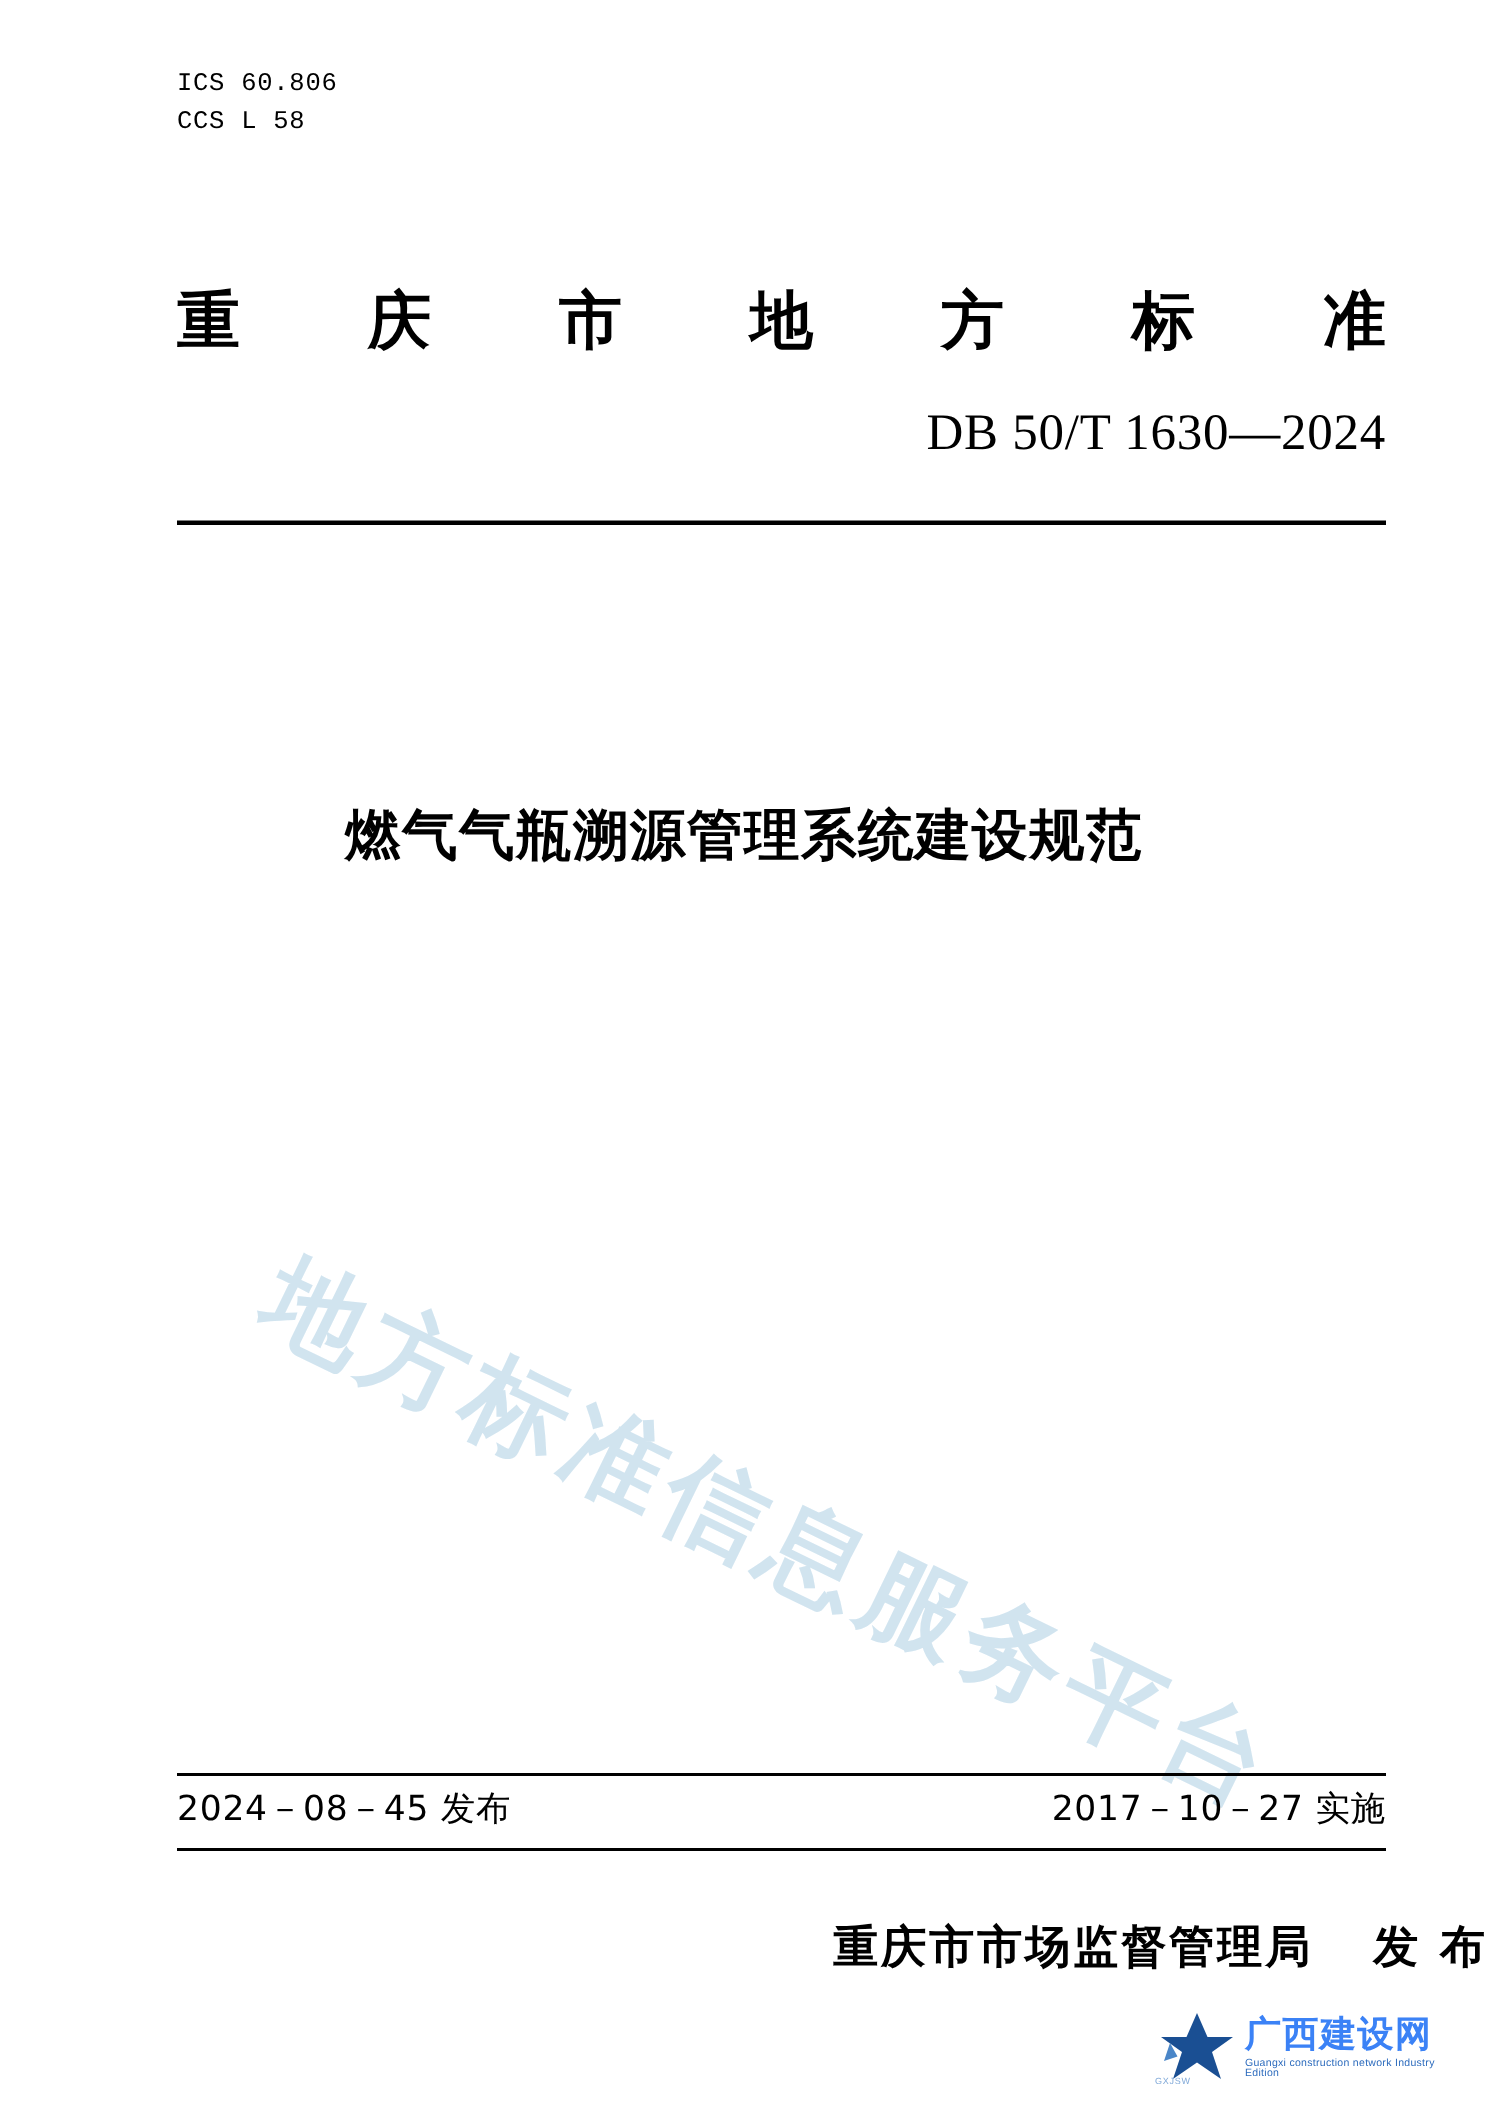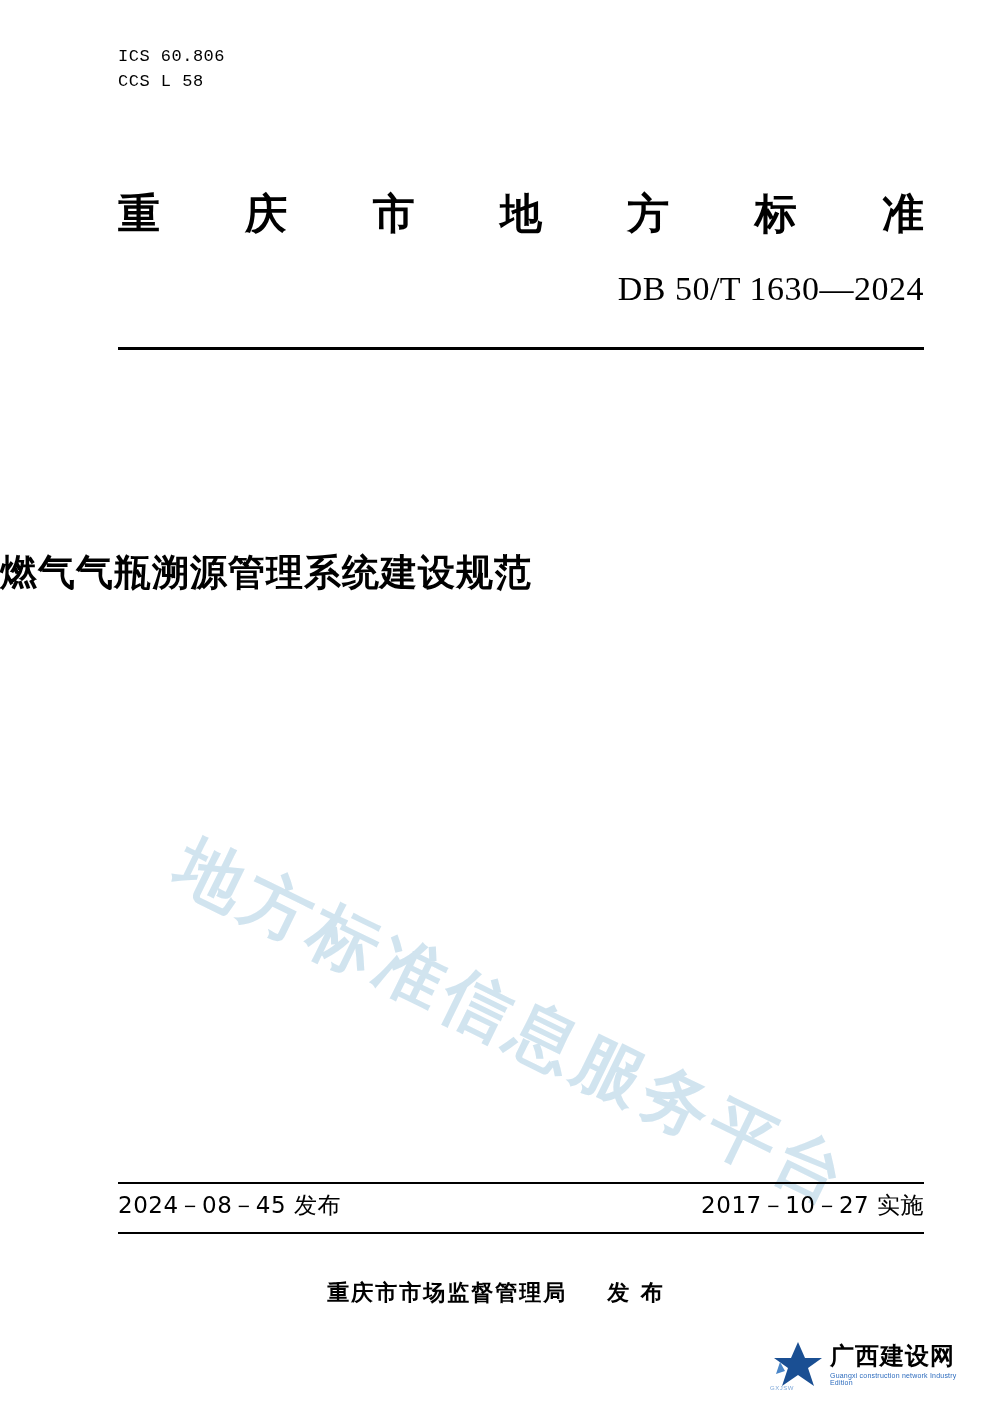--- a/index.html
+++ b/index.html
@@ -77,27 +77,26 @@
     height: 3px;
     background: #000;
   }
 
   
   .doc-title {
     position: absolute;
     left: 0;
     right: 0;
     top: 533px;
-    text-align: left;
+    text-align: center;
     font-family: "DejaVu Sans", sans-serif;
     font-weight: bold;
     font-size: 37px;
     letter-spacing: 1px;
     line-height: 48px;
-    margin-top: 16px;
   }
 
   
   .watermark {
     position: absolute;
     left: 200px;
     top: 820px;
     width: 640px;
     height: 330px;
     pointer-events: none;
@@ -139,24 +138,24 @@
     top: 1232px;
     height: 2px;
     background: #000;
   }
 
   .issuer {
     position: absolute;
     left: 0;
     right: 0;
     top: 1278px;
-    text-align: center;
-    font-family: "DejaVu Sans", sans-serif;
-    font-weight: bold;
-    font-size: 22px;
+    text-align: right;
+    font-family: "DejaVu Sans", sans-serif;
+    font-weight: bold;
+    font-size: 30px;
     letter-spacing: 2px;
   }
   .issuer .gap { display: inline-block; width: 40px; }
 
   
   .corner-logo {
     position: absolute;
     right: 12px;
     bottom: 10px;
     width: 212px;
@@ -175,21 +174,21 @@
   .corner-logo .txt {
     display: flex;
     flex-direction: column;
     justify-content: center;
     line-height: 1.1;
   }
   .corner-logo .txt .cn {
     font-family: "DejaVu Sans", sans-serif;
     font-weight: bold;
     font-size: 24px;
-    color: #000000;
+    color: #3b82f6;
     letter-spacing: 1px;
   }
   .corner-logo .txt .en {
     font-family: "Liberation Sans", sans-serif;
     font-size: 7px;
     color: #2c6bbd;
     letter-spacing: 0.2px;
     margin-top: 2px;
   }
   .corner-logo .sub {

